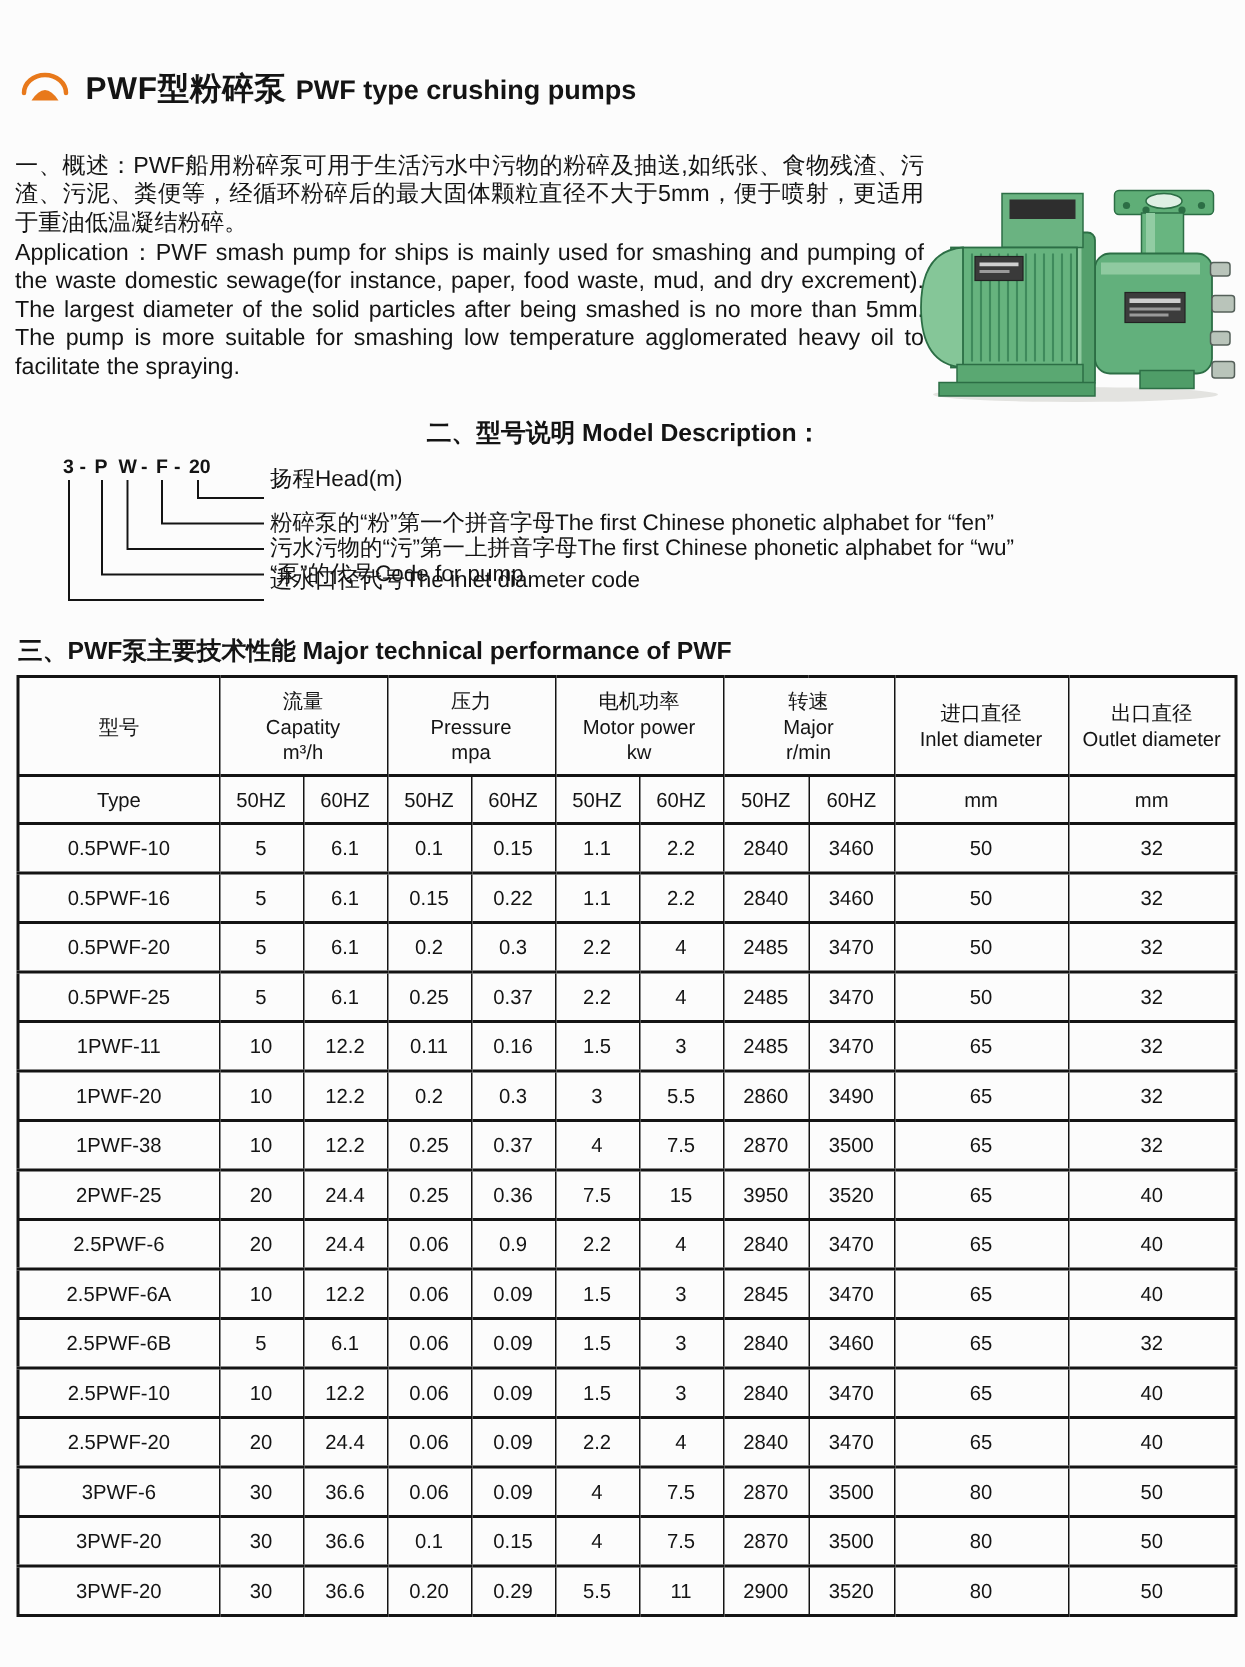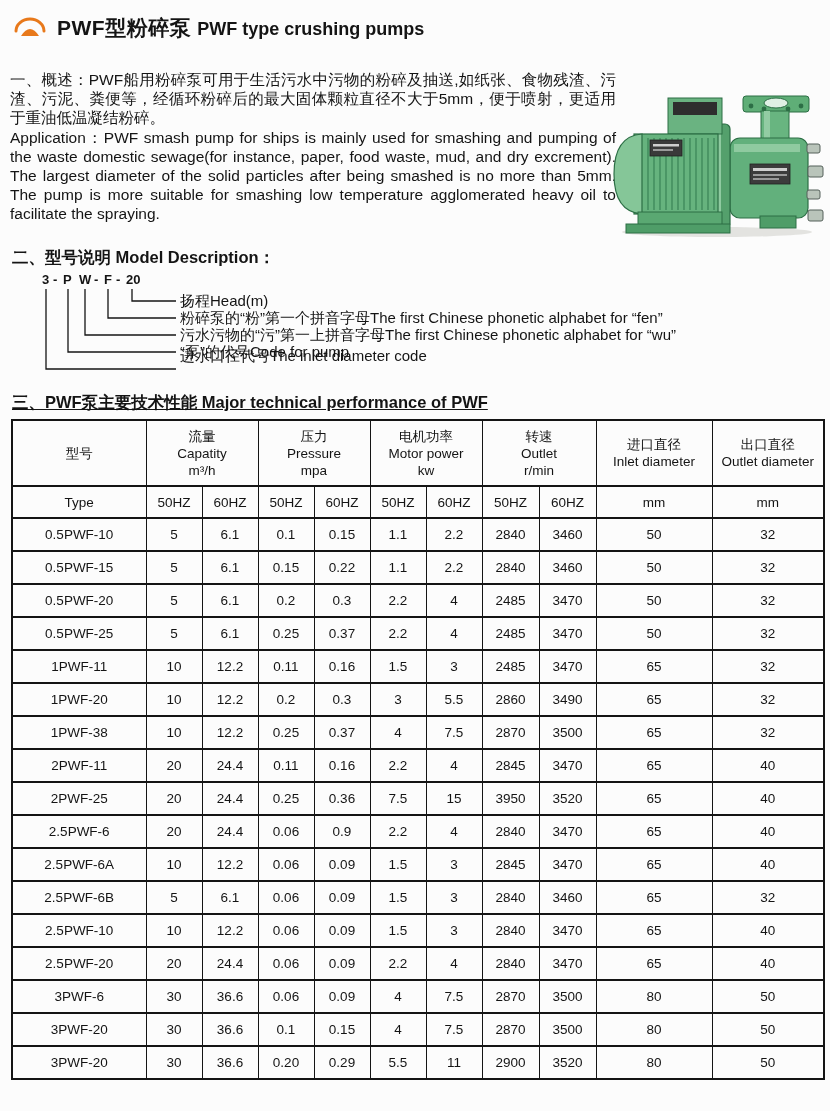--- a/index.html
+++ b/index.html
@@ -6,41 +6,41 @@
   body {
     width:830px; height:1111px;
     background:#fcfcfc;
     color:#141414;
     font-family:"Liberation Sans","DejaVu Sans",sans-serif;
     overflow:hidden;
   }
   .page { position:relative; padding:14px 10px 0 10px; }
 
   
-  .doc-header { display:flex; align-items:center; gap:9px; margin-left:2px; }
+  .doc-header { display:flex; align-items:center; gap:9px; margin-left:2px;margin-top:31px; }
   .brand-icon { width:36px; height:26px; flex:0 0 auto; }
   .doc-title { font-size:0; }
   .title-zh { font-size:21px; font-weight:bold; letter-spacing:0.5px; }
   .title-en { font-size:18px; font-weight:bold; margin-left:6px; }
 
   
   .overview { position:relative; margin-top:28px; min-height:168px; }
   .overview p { width:606px; margin:0; text-align:justify; font-size:15.5px; line-height:19px; }
   .overview .para-en { margin-top:1px; }
   .pump-illustration { position:absolute; right:-4px; top:14px; width:212px; height:154px; }
 
   
-  .section-heading { font-size:16.5px; font-weight:bold; margin:9px 0 3px 2px; }
+  .section-heading { font-size:16.5px; font-weight:bold; margin:9px 0 3px 2px;text-align:center; }
   .model-diagram { position:relative; height:114px; margin:2px 0 0 24px; }
   .diagram-lines { position:absolute; left:0; top:0; }
   .code-token { position:absolute; top:0; font-size:13px; font-weight:bold; }
   .diagram-label { position:absolute; left:146px; font-size:15px; line-height:17px; white-space:nowrap; }
 
   
-  .table-heading { font-size:16.5px; font-weight:bold; margin:6px 0 5px 2px;text-decoration:underline; }
+  .table-heading { font-size:16.5px; font-weight:bold; margin:6px 0 5px 2px; }
   table.spec { border-collapse:collapse; table-layout:fixed; width:812px; margin-left:1px;
                border:2px solid #141414; }
   .spec th, .spec td {
     border:1px solid #141414; border-top-width:2px; border-bottom-width:2px;
     text-align:center; vertical-align:middle;
     font-size:13.5px; font-weight:normal; padding:0;
     overflow:hidden; white-space:nowrap;
   }
   .spec thead tr.group-row th { height:64px; }
   .spec thead tr.sub-row th { height:30px; }
@@ -142,21 +142,21 @@
     </svg>
     <span class="code-token" style="left:8px">3</span>
     <span class="code-token" style="left:19px">-</span>
     <span class="code-token" style="left:29px">P</span>
     <span class="code-token" style="left:45px">W</span>
     <span class="code-token" style="left:60px">-</span>
     <span class="code-token" style="left:70px">F</span>
     <span class="code-token" style="left:82px">-</span>
     <span class="code-token" style="left:92px">20</span>
 
-    <div class="diagram-label" style="top:20px">扬程Head(m)</div>
+    <div class="diagram-label" style="top:8px">扬程Head(m)</div>
     <div class="diagram-label" style="top:37px">粉碎泵的“粉”第一个拼音字母The first Chinese phonetic alphabet for “fen”</div>
     <div class="diagram-label" style="top:54px">污水污物的“污”第一上拼音字母The first Chinese phonetic alphabet for “wu”</div>
     <div class="diagram-label" style="top:71px">“泵”的代号Code for pump</div>
     <div class="diagram-label" style="top:75px">进水口径代号The inlet diameter code</div>
   </div>
 
   <h2 class="table-heading">三、PWF泵主要技术性能 Major technical performance of PWF</h2>
 
   <table class="spec">
     <colgroup>
@@ -187,21 +187,21 @@
           <span class="group-line">Pressure</span>
           <span class="group-line">mpa</span>
         </th>
         <th colspan="2">
           <span class="group-line">电机功率</span>
           <span class="group-line">Motor power</span>
           <span class="group-line">kw</span>
         </th>
         <th colspan="2">
           <span class="group-line">转速</span>
-          <span class="group-line">Outlet</span>
+          <span class="group-line">Major</span>
           <span class="group-line">r/min</span>
         </th>
         <th>
           <span class="group-line">进口直径</span>
           <span class="group-line">Inlet diameter</span>
         </th>
         <th>
           <span class="group-line">出口直径</span>
           <span class="group-line">Outlet diameter</span>
         </th>
@@ -228,21 +228,21 @@
           <td>0.1</td>
           <td>0.15</td>
           <td>1.1</td>
           <td>2.2</td>
           <td>2840</td>
           <td>3460</td>
           <td>50</td>
           <td>32</td>
         </tr>
         <tr>
-          <td>0.5PWF-15</td>
+          <td>0.5PWF-16</td>
           <td>5</td>
           <td>6.1</td>
           <td>0.15</td>
           <td>0.22</td>
           <td>1.1</td>
           <td>2.2</td>
           <td>2840</td>
           <td>3460</td>
           <td>50</td>
           <td>32</td>
@@ -304,33 +304,20 @@
           <td>10</td>
           <td>12.2</td>
           <td>0.25</td>
           <td>0.37</td>
           <td>4</td>
           <td>7.5</td>
           <td>2870</td>
           <td>3500</td>
           <td>65</td>
           <td>32</td>
-        </tr>
-        <tr>
-          <td>2PWF-11</td>
-          <td>20</td>
-          <td>24.4</td>
-          <td>0.11</td>
-          <td>0.16</td>
-          <td>2.2</td>
-          <td>4</td>
-          <td>2845</td>
-          <td>3470</td>
-          <td>65</td>
-          <td>40</td>
         </tr>
         <tr>
           <td>2PWF-25</td>
           <td>20</td>
           <td>24.4</td>
           <td>0.25</td>
           <td>0.36</td>
           <td>7.5</td>
           <td>15</td>
           <td>3950</td>

